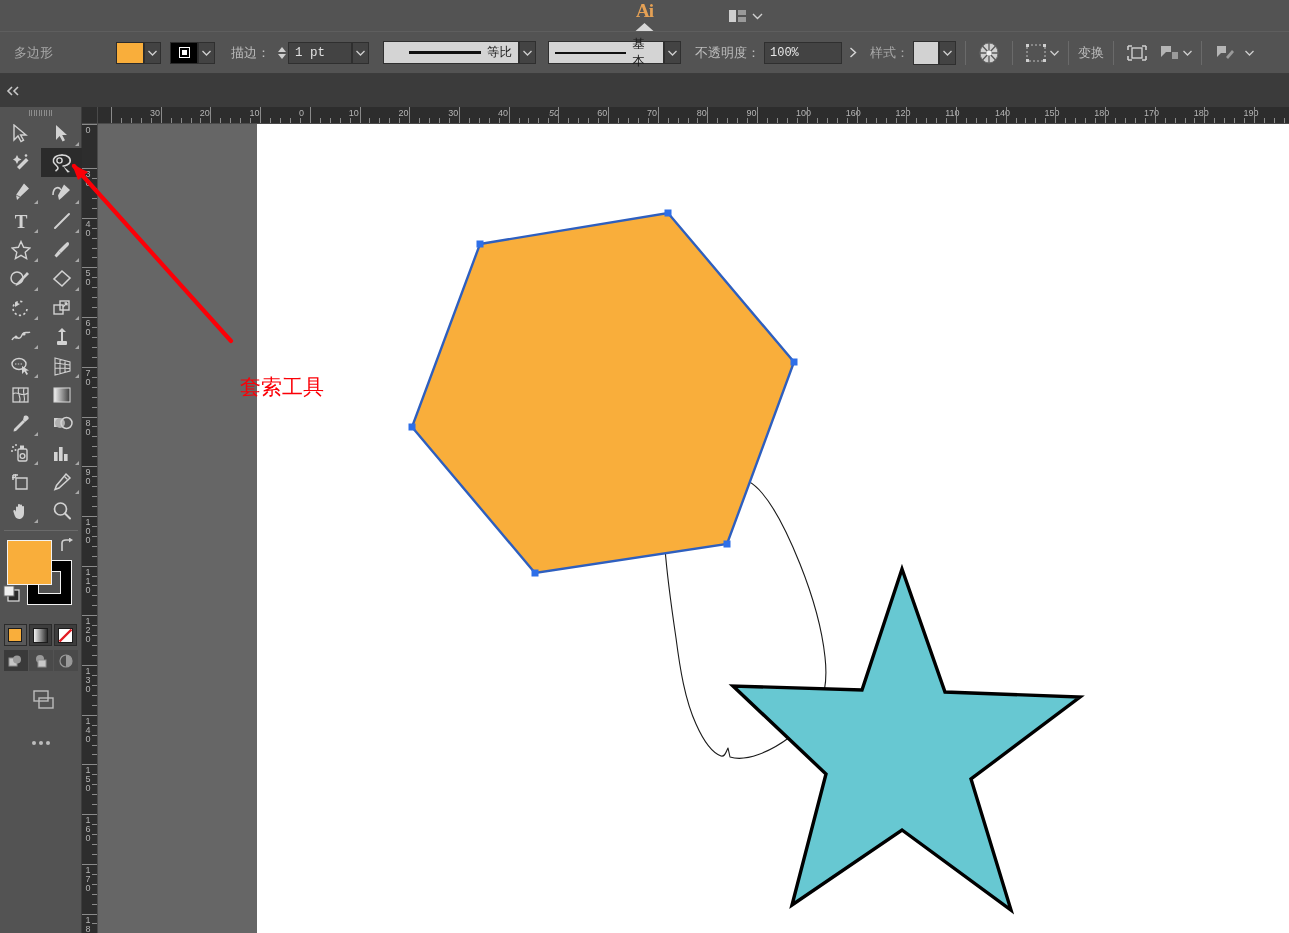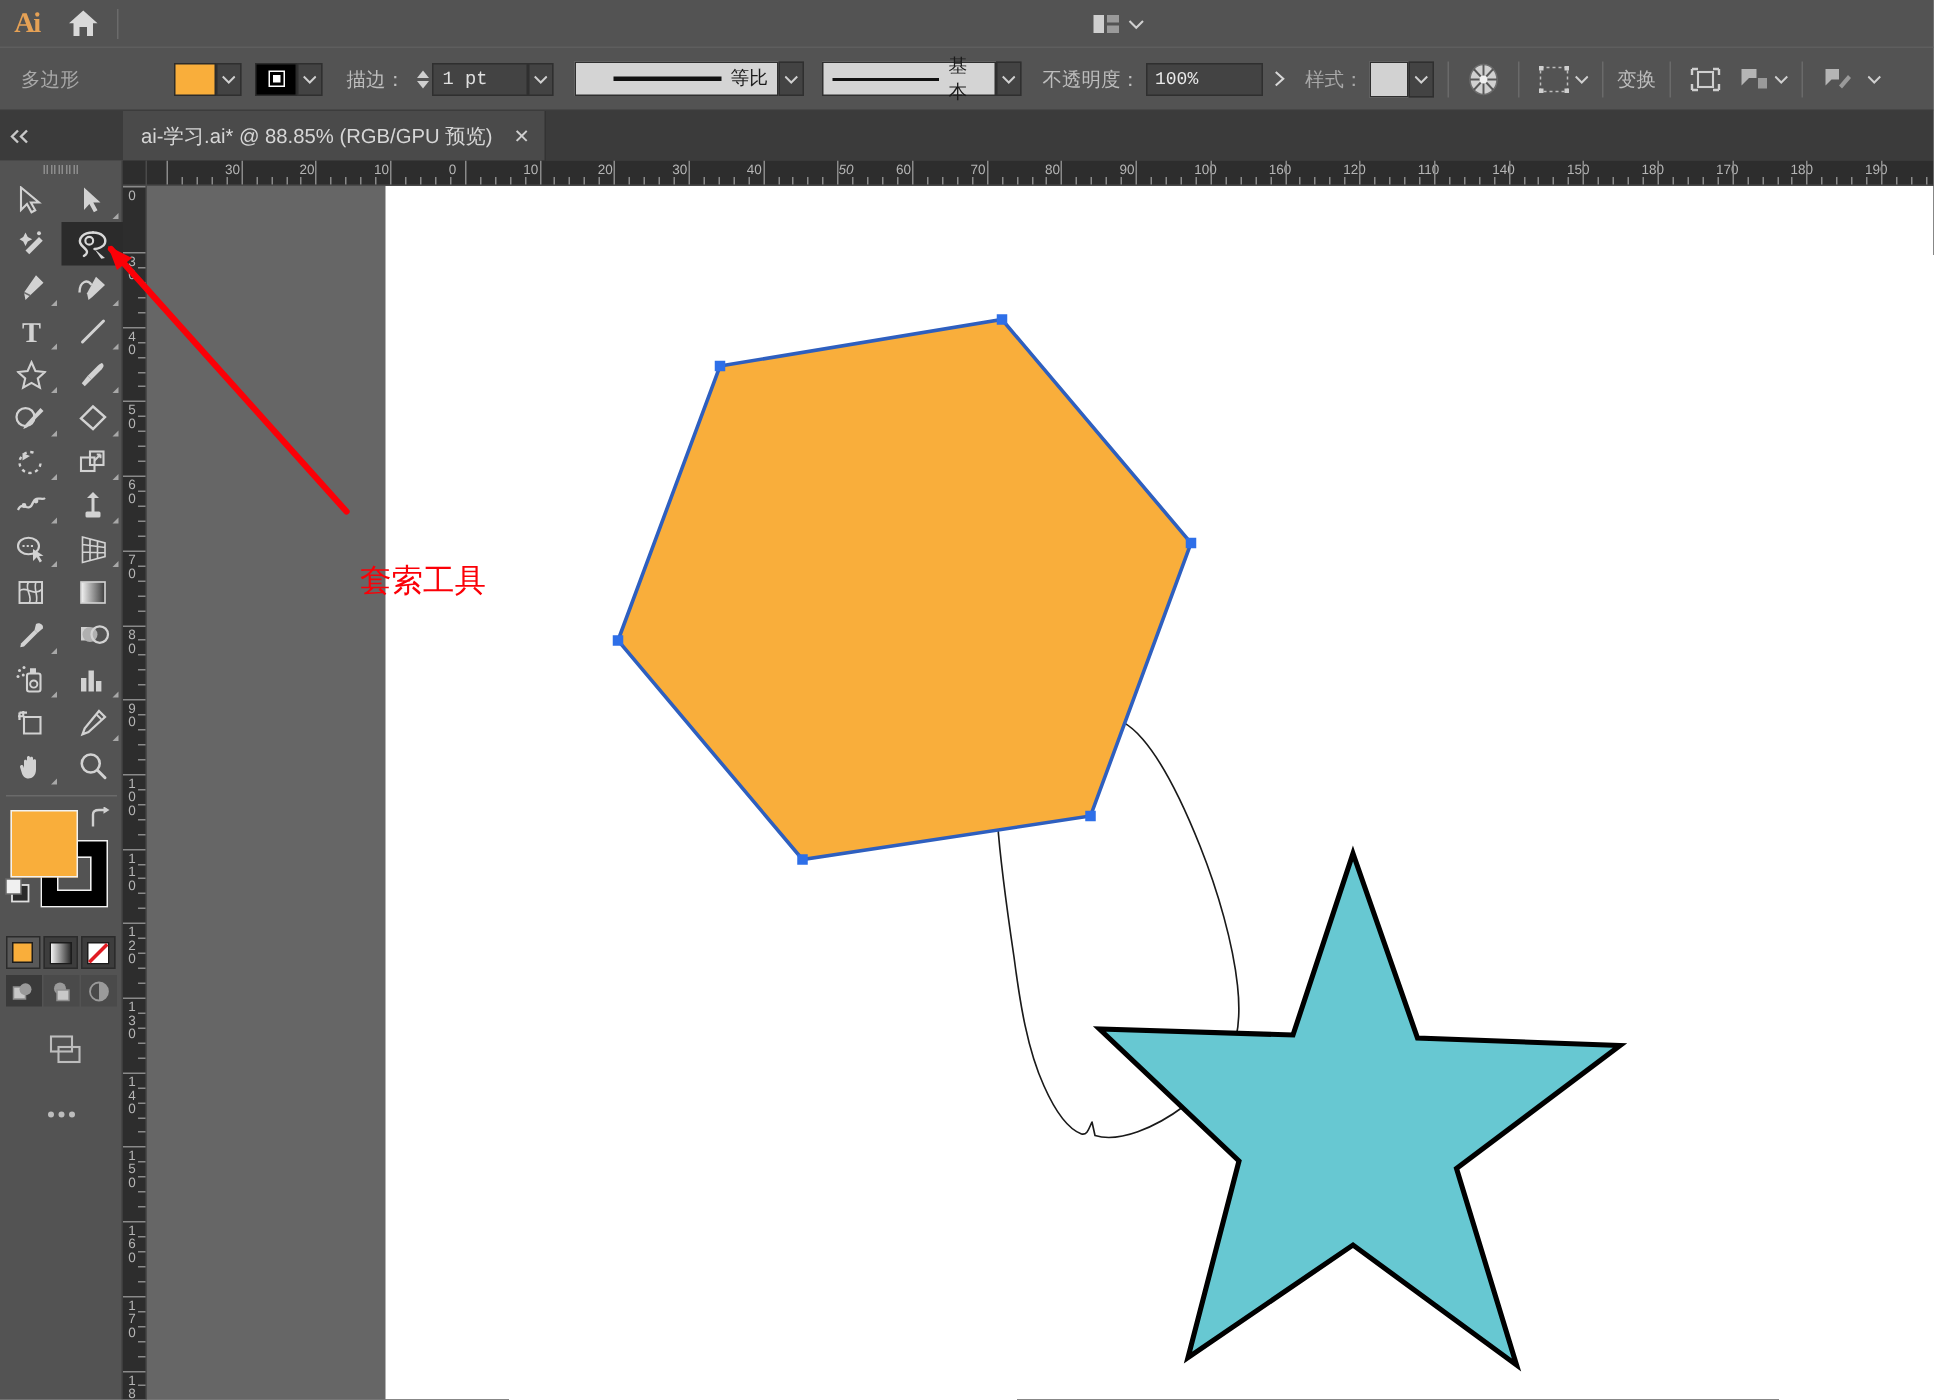--- a/index.html
+++ b/index.html
@@ -7,21 +7,21 @@
     width: 1289px; height: 933px;
     background: #535353;
     font-family: "Liberation Sans", "DejaVu Sans", sans-serif;
     overflow: hidden;
   }
   #app { position: relative; width: 1289px; height: 933px; }
 
   
   .menubar {
     position: absolute; left:0; top:0; width:1289px; height:31px;
-    background:#535353; display:flex; align-items:center;
+    background:#535353; display:flex; align-items:center;flex-direction:column;
   }
   .ai-logo {
     width:36px; height:31px; display:flex; align-items:center; justify-content:center;
     color:#e5a155; font-size:19px; font-weight:bold; font-family:"Liberation Serif",serif;
     letter-spacing:-1px;
   }
   .home-btn { width:38px; height:31px; display:flex; align-items:center; justify-content:center; }
   .menu-sep { width:1px; height:20px; background:#6b6b6b; margin:0 4px; }
   .menu-items { display:flex; align-items:center; margin-left:14px; }
   .menu-item {
@@ -346,24 +346,20 @@
           <path d="M0.5 1 L4.5 5 L8.5 1" stroke="#cfcfcf" stroke-width="1.3" fill="none"></path>
         </svg>
     </div>
   </div>
 
   <div class="tabbar"></div>
   <div class="panel-collapse">
     <svg width="14" height="10" viewBox="0 0 14 10">
       <path d="M6 1 L2 5 L6 9 M12 1 L8 5 L12 9" stroke="#c8c8c8" stroke-width="1.6" fill="none"></path>
     </svg>
-  </div>
-  <div class="doc-tab">
-    <span class="title">ai-学习.ai* @ 88.85% (RGB/GPU 预览)</span>
-    <span class="close">✕</span>
   </div>
 
   <div class="toolbar">
     <div class="tool-grip">
       <i></i>
         <i></i>
         <i></i>
         <i></i>
         <i></i>
         <i></i>
@@ -712,21 +708,21 @@
       <div class="tick tick-minor" style="left: 331.08px;"></div>
       <div class="tick tick-minor" style="left: 341.02px;"></div>
       <div class="tick tick-minor" style="left: 350.96px;"></div>
       <div class="tick tick-major" style="left: 360.9px;"></div>
       <div class="rlabel" style="left: 363.9px;">40</div>
       <div class="tick tick-minor" style="left: 370.84px;"></div>
       <div class="tick tick-minor" style="left: 380.78px;"></div>
       <div class="tick tick-minor" style="left: 390.72px;"></div>
       <div class="tick tick-minor" style="left: 400.66px;"></div>
       <div class="tick tick-major" style="left: 410.6px;"></div>
-      <div class="rlabel" style="left: 425px; font-style: italic;">50</div>
+      <div class="rlabel" style="left: 415px; font-style: italic;">50</div>
       <div class="tick tick-minor" style="left: 420.54px;"></div>
       <div class="tick tick-minor" style="left: 430.48px;"></div>
       <div class="tick tick-minor" style="left: 440.42px;"></div>
       <div class="tick tick-minor" style="left: 450.36px;"></div>
       <div class="tick tick-major" style="left: 460.3px;"></div>
       <div class="rlabel" style="left: 463.3px;">60</div>
       <div class="tick tick-minor" style="left: 470.24px;"></div>
       <div class="tick tick-minor" style="left: 480.18px;"></div>
       <div class="tick tick-minor" style="left: 490.12px;"></div>
       <div class="tick tick-minor" style="left: 500.06px;"></div>

